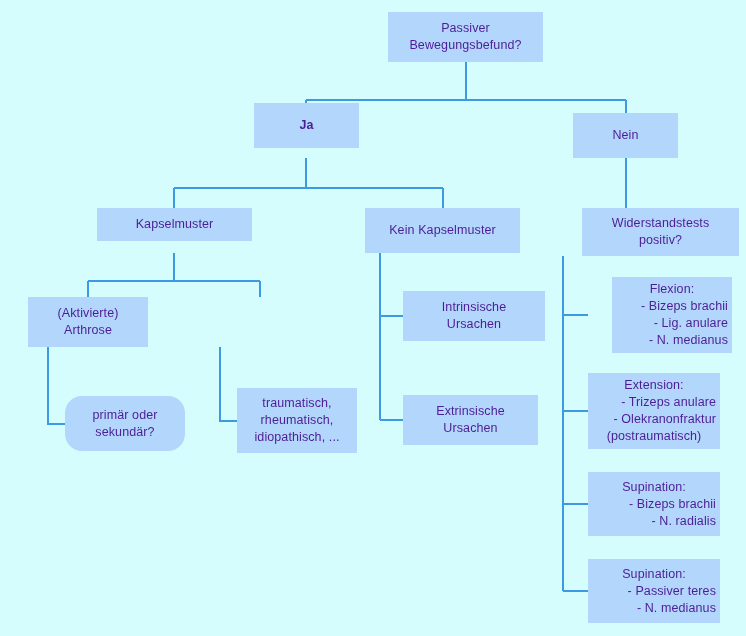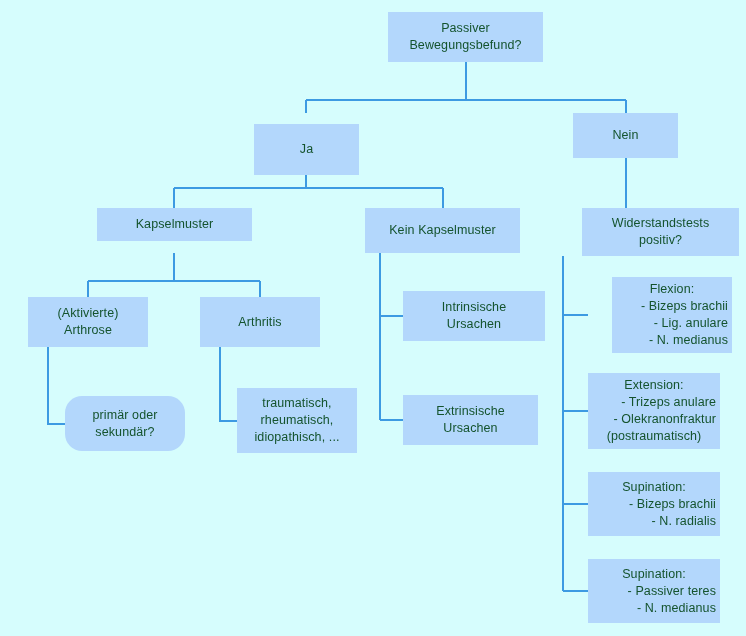--- a/index.html
+++ b/index.html
@@ -23,21 +23,21 @@
     left: 0;
     top: 0;
     width: 746px;
     height: 636px;
     pointer-events: none;
   }
   .node {
     position: absolute;
     box-sizing: border-box;
     background: #b3d7fc;
-    color: #14532d;
+    color: #4c1d95;
     display: flex;
     flex-direction: column;
     align-items: center;
     justify-content: center;
     text-align: center;
     font-family: "Liberation Sans", sans-serif;
     font-size: 12.5px;
     line-height: 17px;
     letter-spacing: 0.1px;
     padding: 2px 4px;
@@ -100,21 +100,21 @@
       <path d="M 563,504 L 588,504"></path>
       <path d="M 563,591 L 588,591"></path>
     </g>
   </svg>
 
   <div class="node" style="left:388px; top:12px; width:155px; height:50px;">
     <span class="line">Passiver</span>
     <span class="line">Bewegungsbefund?</span>
   </div>
 
-  <div class="node" style="left:254px; top:124px; width:105px; height:51px;">
+  <div class="node" style="left:254px; top:103px; width:105px; height:45px;font-weight:bold;">
     <span class="line">Ja</span>
   </div>
 
   <div class="node" style="left:573px; top:113px; width:105px; height:45px;">
     <span class="line">Nein</span>
   </div>
 
   <div class="node" style="left:97px; top:208px; width:155px; height:33px;">
     <span class="line">Kapselmuster</span>
   </div>
@@ -126,23 +126,20 @@
   <div class="node" style="left:546px; top:208px; width:157px; height:48px;margin-left:36px;">
     <span class="line">Widerstandstests</span>
     <span class="line">positiv?</span>
   </div>
 
   <div class="node" style="left:28px; top:297px; width:120px; height:50px;">
     <span class="line">(Aktivierte)</span>
     <span class="line">Arthrose</span>
   </div>
 
-  <div class="node" style="left:200px; top:297px; width:120px; height:50px;">
-    <span class="line">Arthritis</span>
-  </div>
 
   <div class="node" style="left:65px; top:396px; width:120px; height:55px;border-radius:17px;">
     <span class="line">primär oder</span>
     <span class="line">sekundär?</span>
   </div>
 
   <div class="node" style="left:237px; top:388px; width:120px; height:65px;">
     <span class="line">traumatisch,</span>
     <span class="line">rheumatisch,</span>
     <span class="line">idiopathisch, ...</span>

